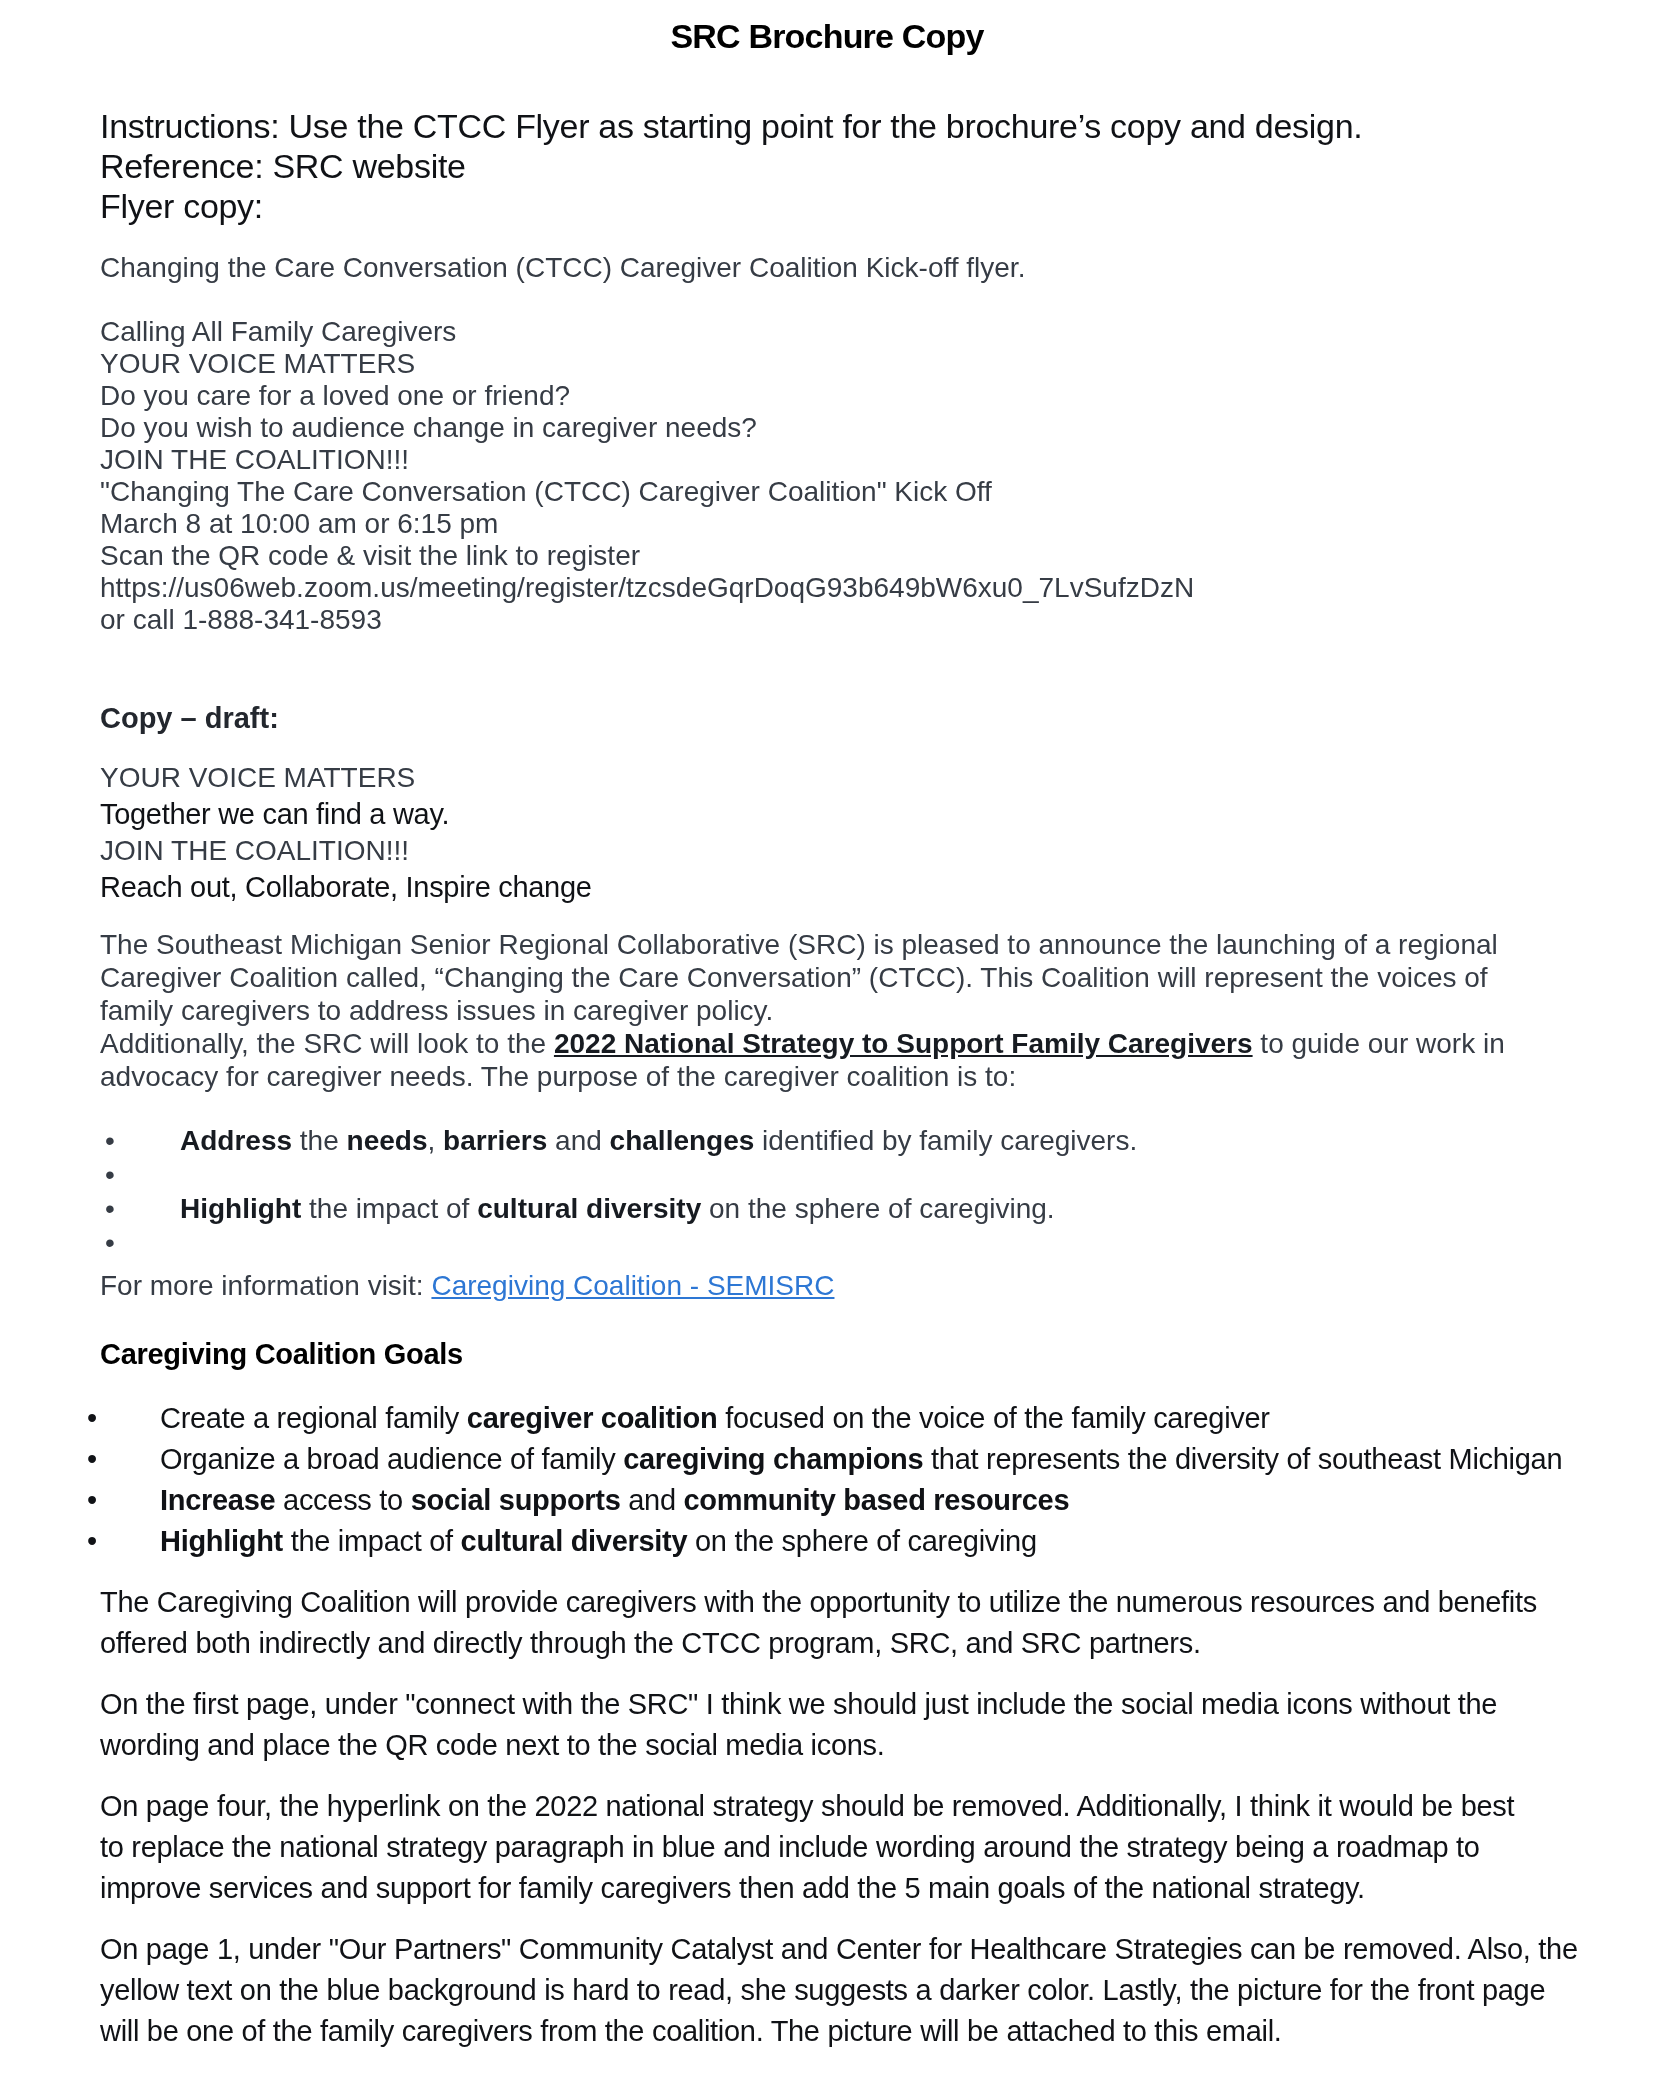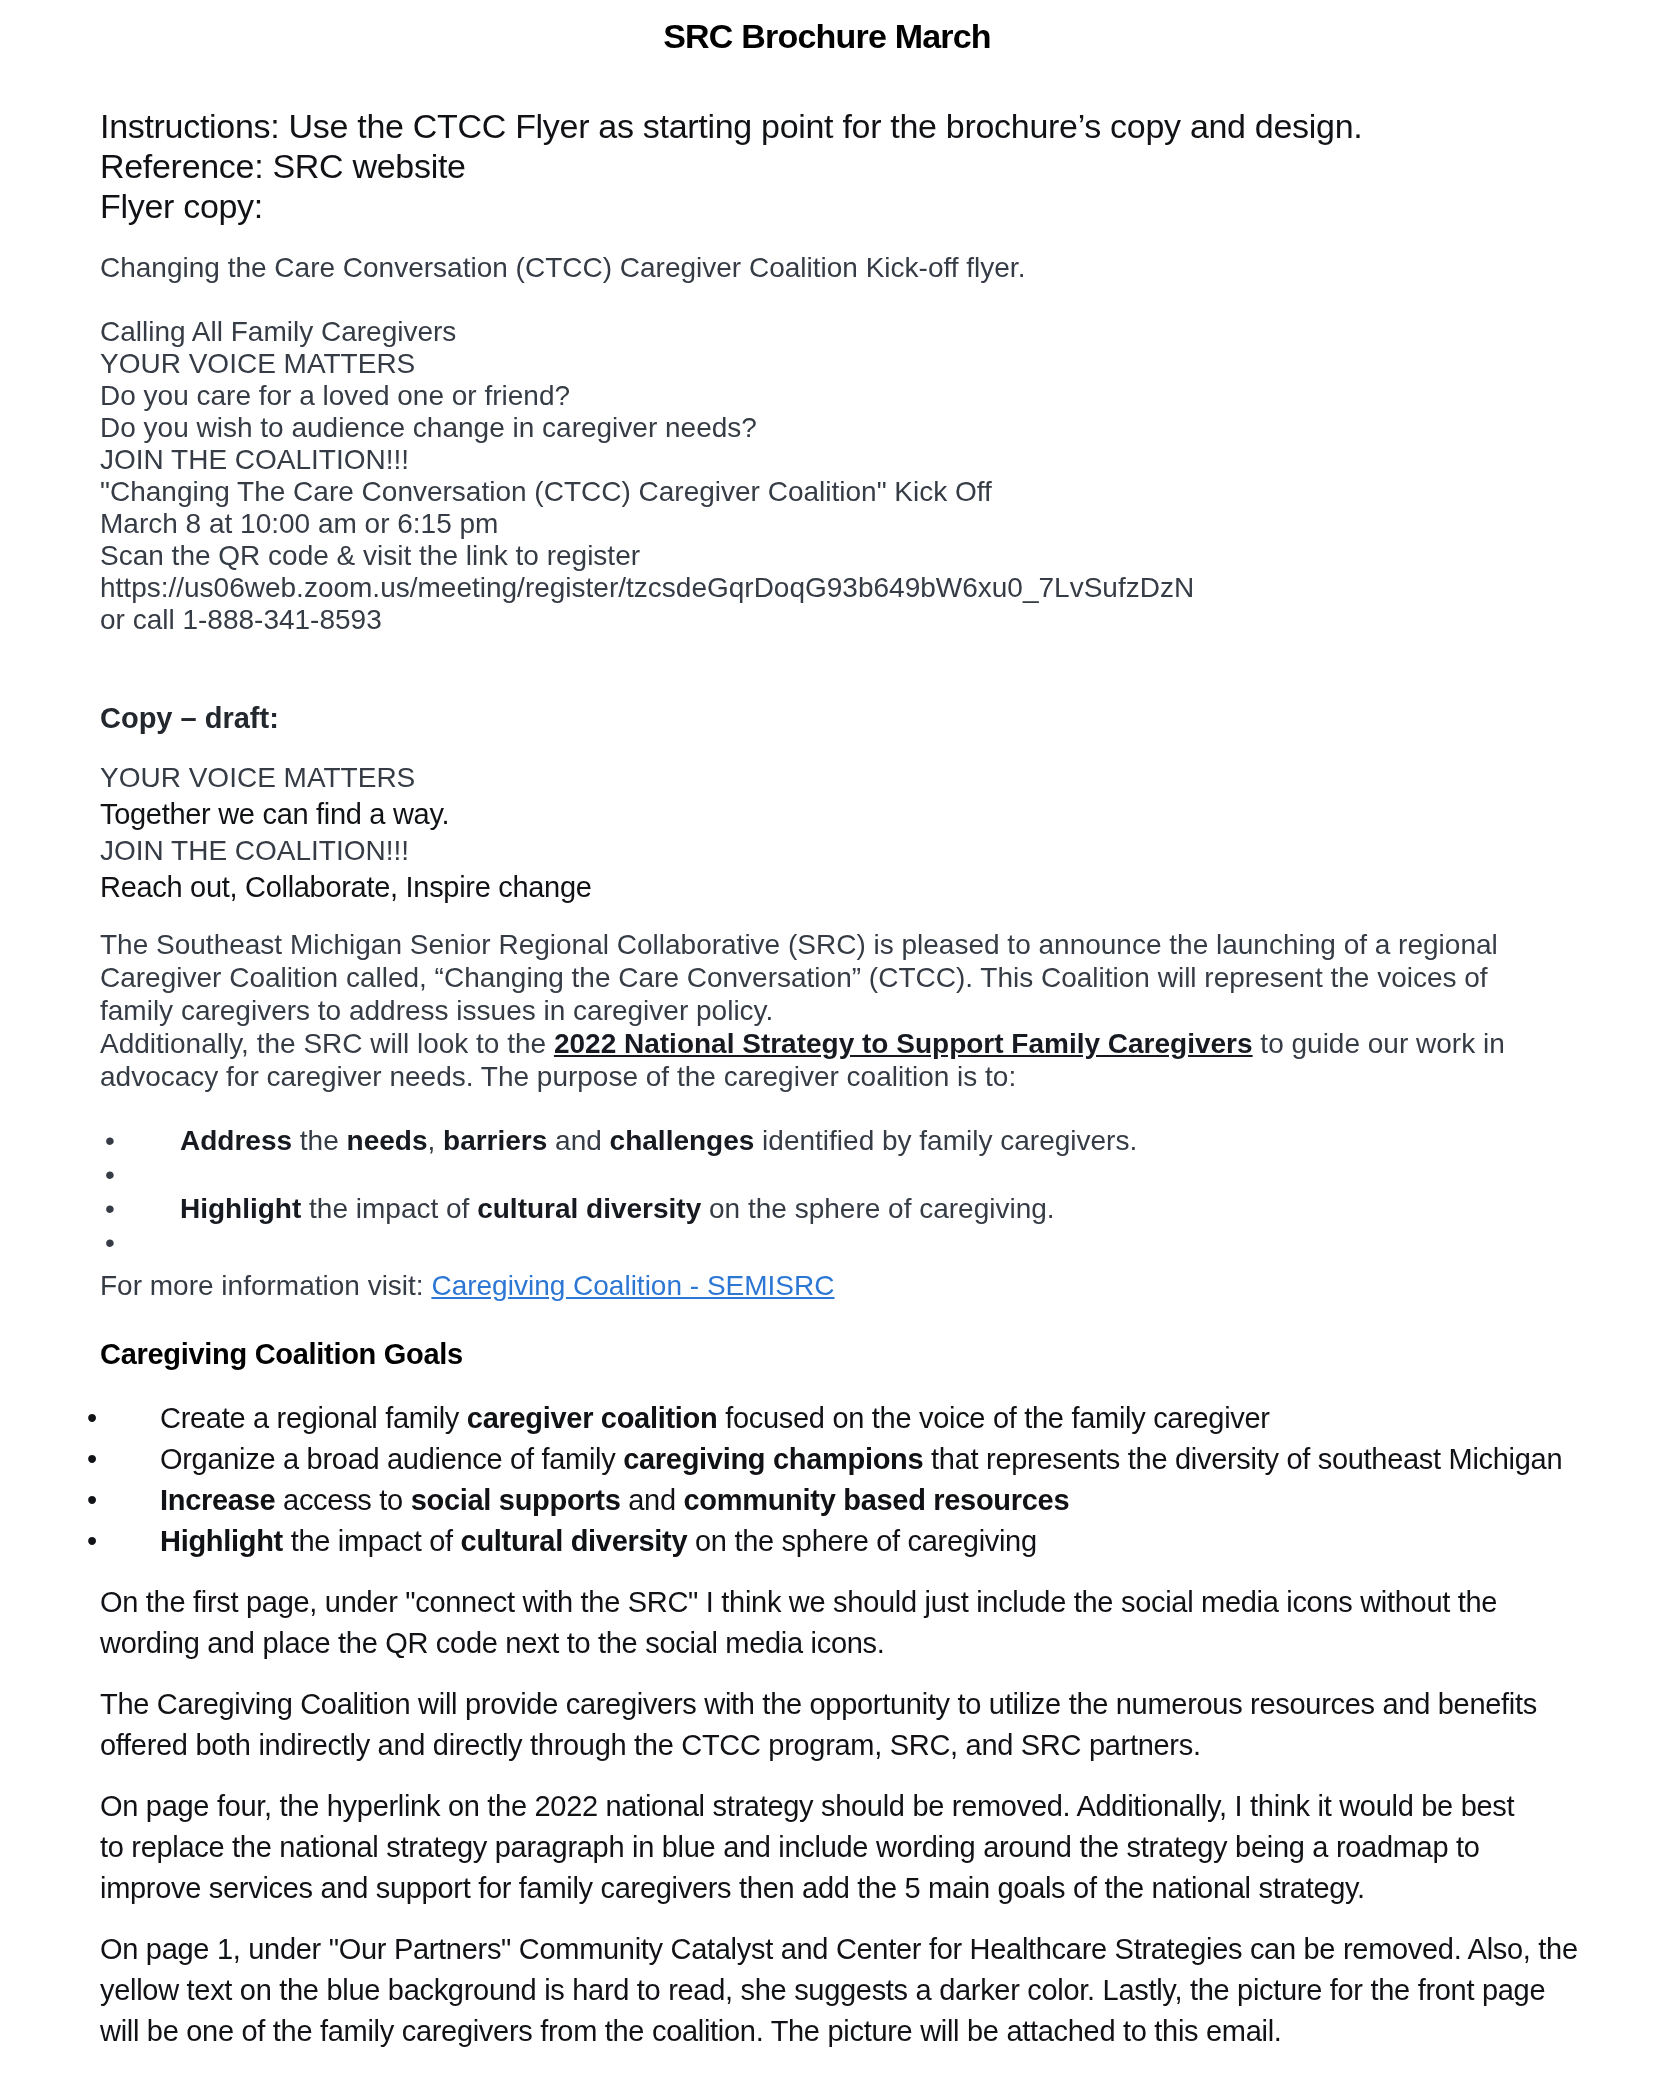--- a/index.html
+++ b/index.html
@@ -34,21 +34,21 @@
   .goals-list .brow{margin-left:-13px;}
   .goals-list .dot{width:73px;flex:0 0 73px;}
   .dot{color:inherit;}
   .btext{white-space:pre;}
 </style>
 </head>
 <body>
 
 <div class="page">
 
-  <div class="title f-c">SRC Brochure March</div>
+  <div class="title f-c">SRC Brochure Copy</div>
 
   <div class="intro f-c">
       <div class="line">Instructions: Use the CTCC Flyer as starting point for the brochure’s copy and design.</div>
       <div class="line">Reference: SRC website</div>
       <div class="line">Flyer copy:</div>
     </div>
 
   <div class="flyer f-a">
       <div class="line">Changing the Care Conversation (CTCC) Caregiver Coalition Kick-off flyer.</div>
       <div class="line">&nbsp;</div>
@@ -118,26 +118,26 @@
         <div class="btext"><span class="b">Increase</span><span> access to </span><span class="b">social supports</span><span> and </span><span class="b">community based resources</span></div>
       </div>
       <div class="brow">
         <span class="dot">•</span>
         <div class="btext"><span class="b">Highlight</span><span> the impact of </span><span class="b">cultural diversity</span><span> on the sphere of caregiving</span></div>
       </div>
     </div>
 
   <div class="closing f-c">
       <div class="para">
+        <div class="line">The Caregiving Coalition will provide caregivers with the opportunity to utilize the numerous resources and benefits</div>
+        <div class="line">offered both indirectly and directly through the CTCC program, SRC, and SRC partners.</div>
+      </div>
+      <div class="para">
         <div class="line">On the first page, under "connect with the SRC" I think we should just include the social media icons without the</div>
         <div class="line">wording and place the QR code next to the social media icons.</div>
-      </div>
-      <div class="para">
-        <div class="line">The Caregiving Coalition will provide caregivers with the opportunity to utilize the numerous resources and benefits</div>
-        <div class="line">offered both indirectly and directly through the CTCC program, SRC, and SRC partners.</div>
       </div>
       <div class="para">
         <div class="line">On page four, the hyperlink on the 2022 national strategy should be removed. Additionally, I think it would be best</div>
         <div class="line">to replace the national strategy paragraph in blue and include wording around the strategy being a roadmap to</div>
         <div class="line">improve services and support for family caregivers then add the 5 main goals of the national strategy.</div>
       </div>
       <div class="para">
         <div class="line">On page 1, under "Our Partners" Community Catalyst and Center for Healthcare Strategies can be removed. Also, the</div>
         <div class="line">yellow text on the blue background is hard to read, she suggests a darker color. Lastly, the picture for the front page</div>
         <div class="line">will be one of the family caregivers from the coalition. The picture will be attached to this email.</div>

